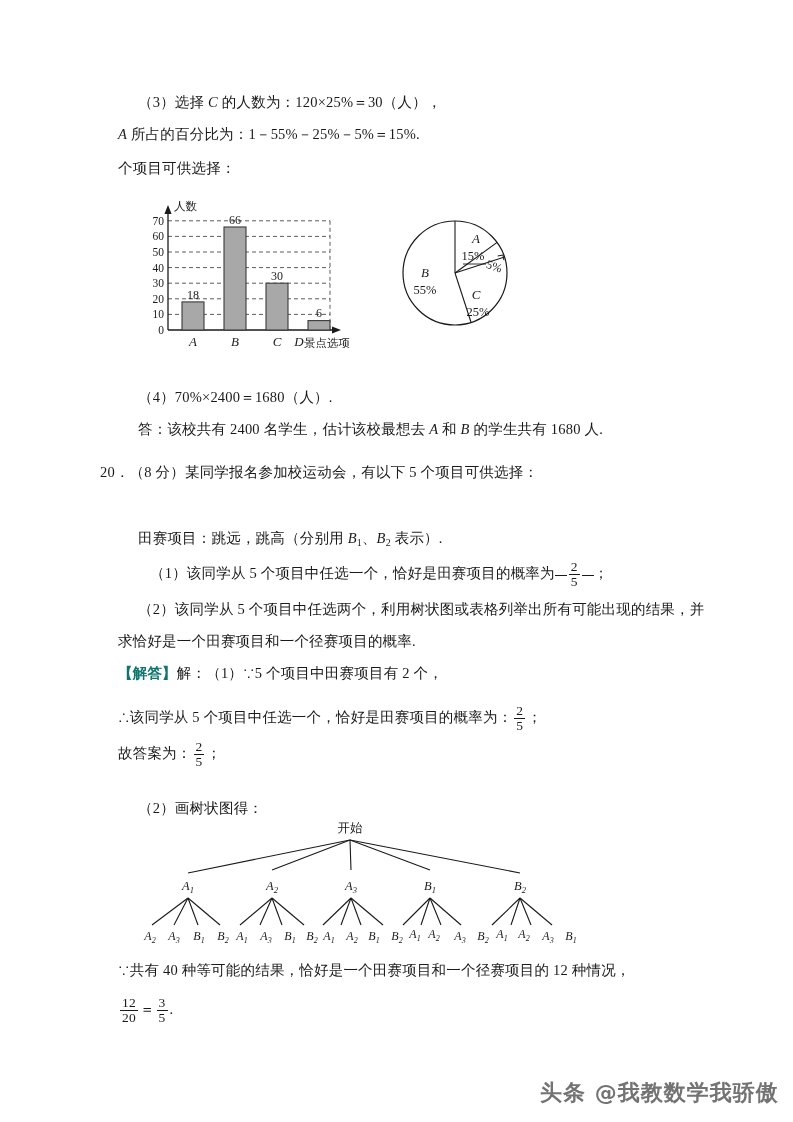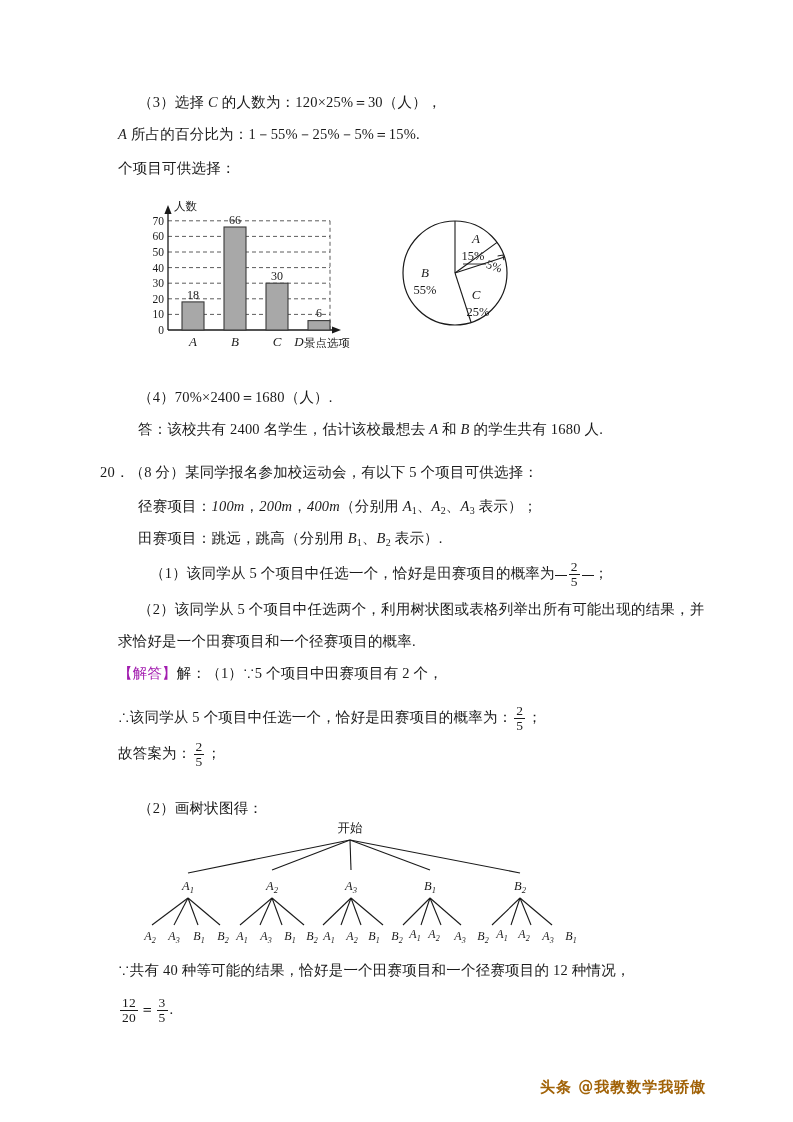--- a/index.html
+++ b/index.html
@@ -27,22 +27,22 @@
     letter-spacing: 0.2px;
   }
   .ital {
     font-style: italic;
   }
   .sub {
     font-size: 10px;
     vertical-align: -0.25em;
   }
   .blue {
-    color: #a21caf;
-    font-weight: normal;
+    color: #0f766e;
+    font-weight: bold;
   }
   .frac {
     display: inline-block;
     vertical-align: -0.55em;
     text-align: center;
     font-size: 13.5px;
     line-height: 1.02;
     margin: 0 2px;
   }
   .frac .num {
@@ -89,23 +89,23 @@
     width: 500px;
     height: 135px;
   }
   #tree-diagram svg { display: block; }
 
   .wm {
     position: absolute;
     left: 540px;
     top: 1078px;
     font-family: "DejaVu Sans", sans-serif;
-    font-size: 15px;
+    font-size: 22px;
     font-weight: bold;
-    color: #a16207;
+    color: #737373;
     letter-spacing: 1px;
     white-space: nowrap;
   }
 </style>
 </head>
 <body>
 
 <div class="page">
 
   <div class="line" style="left:138px; top:92px;">
@@ -205,23 +205,20 @@
   </div>
 
   <div class="line" style="left:138px; top:387px;">（4）70%×2400＝1680（人）.</div>
 
   <div class="line" style="left:138px; top:419px;">
     <span>答：该校共有 2400 名学生，估计该校最想去 <i class="ital">A</i> 和 <i class="ital">B</i> 的学生共有 1680 人.</span>
   </div>
 
   <div class="line" style="left:100px; top:462px;">20．（8 分）某同学报名参加校运动会，有以下 5 个项目可供选择：</div>
 
-  <div class="line" style="left:138px; top:496px;">
-    <span>径赛项目：<i class="ital">100m</i>，<i class="ital">200m</i>，<i class="ital">400m</i>（分别用 <i class="ital">A</i><span class="sub">1</span>、<i class="ital">A</i><span class="sub">2</span>、<i class="ital">A</i><span class="sub">3</span> 表示）；</span>
-  </div>
 
   <div class="line" style="left:138px; top:528px;">
     <span>田赛项目：跳远，跳高（分别用 <i class="ital">B</i><span class="sub">1</span>、<i class="ital">B</i><span class="sub">2</span> 表示）.</span>
   </div>
 
   <div class="line" style="left:150px; top:560px;">
     <span>（1）该同学从 5 个项目中任选一个，恰好是田赛项目的概率为</span><span class="blank-rule"></span><span class="frac"><span class="num">2</span><span class="den">5</span></span><span class="blank-rule"></span><span>；</span>
   </div>
 
   <div class="line" style="left:138px; top:599px;">（2）该同学从 5 个项目中任选两个，利用树状图或表格列举出所有可能出现的结果，并</div>

